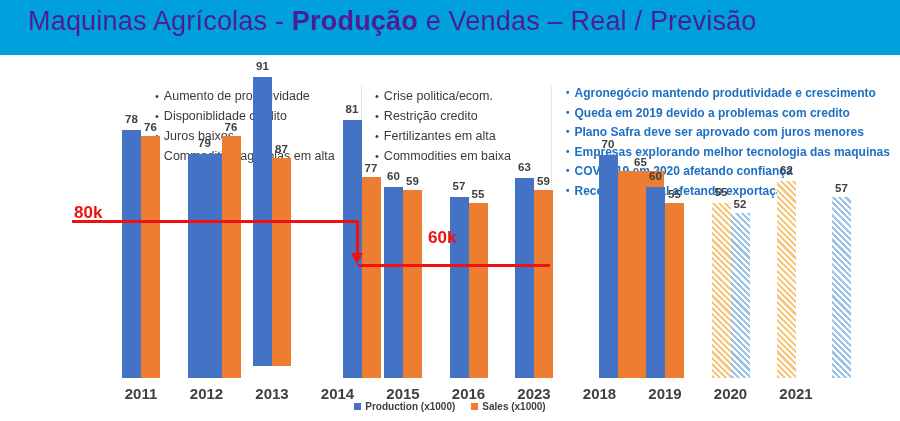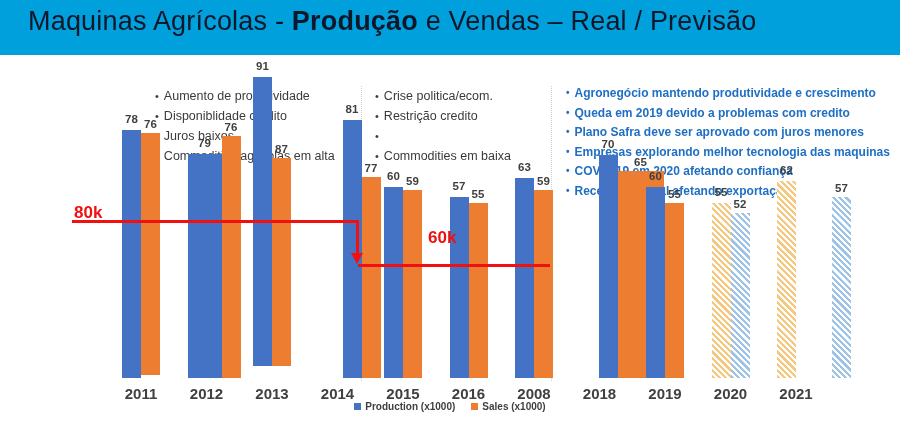--- a/index.html
+++ b/index.html
@@ -8,21 +8,21 @@
     font-family:"Liberation Sans", sans-serif;
     overflow:hidden;position:relative;
   }
   
   #header{
     position:absolute;left:0;top:0;width:900px;height:55px;
     background:#00a0dc;
   }
   #header-title{
     position:absolute;left:28px;top:6px;
-    font-size:27px;color:#0f172a;font-weight:300;
+    font-size:27px;color:#4c1d95;font-weight:300;
     letter-spacing:.2px;white-space:nowrap;
   }
   #header-title .b{font-weight:bold;}
   
   .bullets{position:absolute;}
   .bullets .row{
     display:flex;align-items:flex-start;
     margin-bottom:4px;
   }
   .bullets .dot{
@@ -133,20 +133,21 @@
     <div class="row">
       <span class="dot">•</span>
       <span class="txt">Crise politica/ecom.</span>
     </div>
     <div class="row">
       <span class="dot">•</span>
       <span class="txt">Restrição credito</span>
     </div>
     <div class="row">
       <span class="dot">•</span>
+      <span class="txt">Fertilizantes em alta</span>
     </div>
     <div class="row">
       <span class="dot">•</span>
       <span class="txt">Commodities em baixa</span>
     </div>
   </div>
 <div class="bullets" id="bullets-right">
     <div class="row">
       <span class="dot">•</span>
       <span class="txt">Agronegócio mantendo produtividade e crescimento</span>
@@ -171,21 +172,21 @@
       <span class="dot">•</span>
       <span class="txt">Recessão global afetando exportação</span>
     </div>
   </div>
 
 <div class="vsep" id="vsep-1"></div>
 <div class="vsep" id="vsep-2"></div>
 
 <div id="chart">
     <div class="grp" style="left: 122px; bottom: 43px;">
-      <div class="bars" style="position: relative; display: flex; align-items: center;">
+      <div class="bars" style="position: relative; display: flex; align-items: flex-end;">
         <div class="bar blue" style="height: 248.04px;">
           <span class="vlabel a">78</span>
         </div>
         <div class="bar orange" style="height: 241.68px;">
           <span class="vlabel b">76</span>
         </div>
       </div>
     </div>
     <div class="xlabel" style="left: 112px; width: 58px;">2011</div>
     <div class="grp" style="left: 187.5px; bottom: 43px;">
@@ -246,21 +247,21 @@
     <div class="grp" style="left: 515px; bottom: 43px;">
       <div class="bars" style="position: relative; display: flex; align-items: flex-end;">
         <div class="bar blue" style="height: 200.34px; text-align: right;">
           <span class="vlabel a">63</span>
         </div>
         <div class="bar orange" style="height: 187.62px;">
           <span class="vlabel b">59</span>
         </div>
       </div>
     </div>
-    <div class="xlabel" style="left: 505px; width: 58px;">2008</div>
+    <div class="xlabel" style="left: 505px; width: 58px;">2023</div>
     <div class="grp" style="left: 580.5px; bottom: 43px; margin-left: 18px;">
       <div class="bars" style="position: relative; display: flex; align-items: flex-end;">
         <div class="bar blue" style="height: 222.6px;">
           <span class="vlabel a">70</span>
         </div>
         <div class="bar orange" style="height: 206.7px; padding-left: 27px;">
           <span class="vlabel b">65</span>
         </div>
       </div>
     </div>

